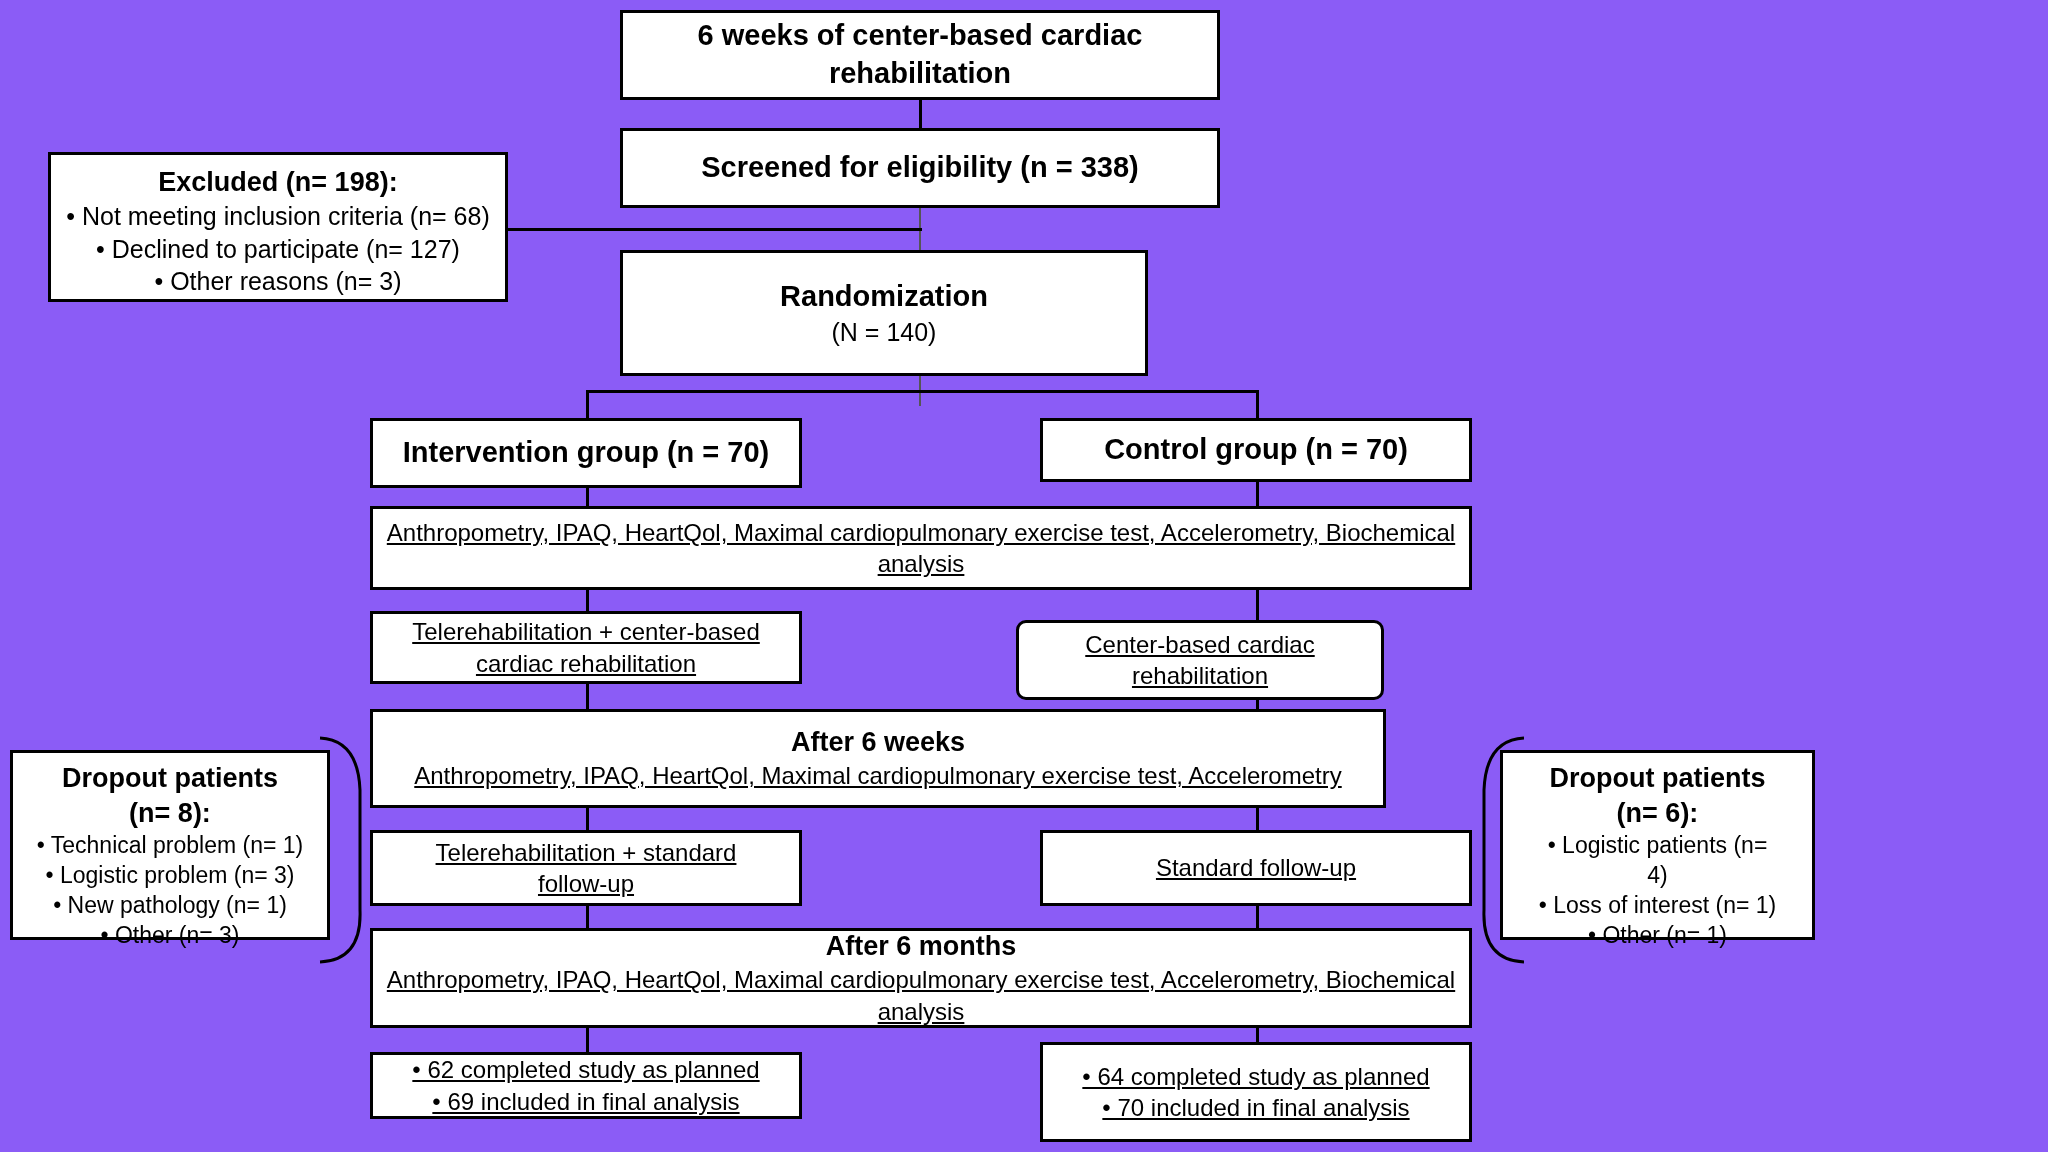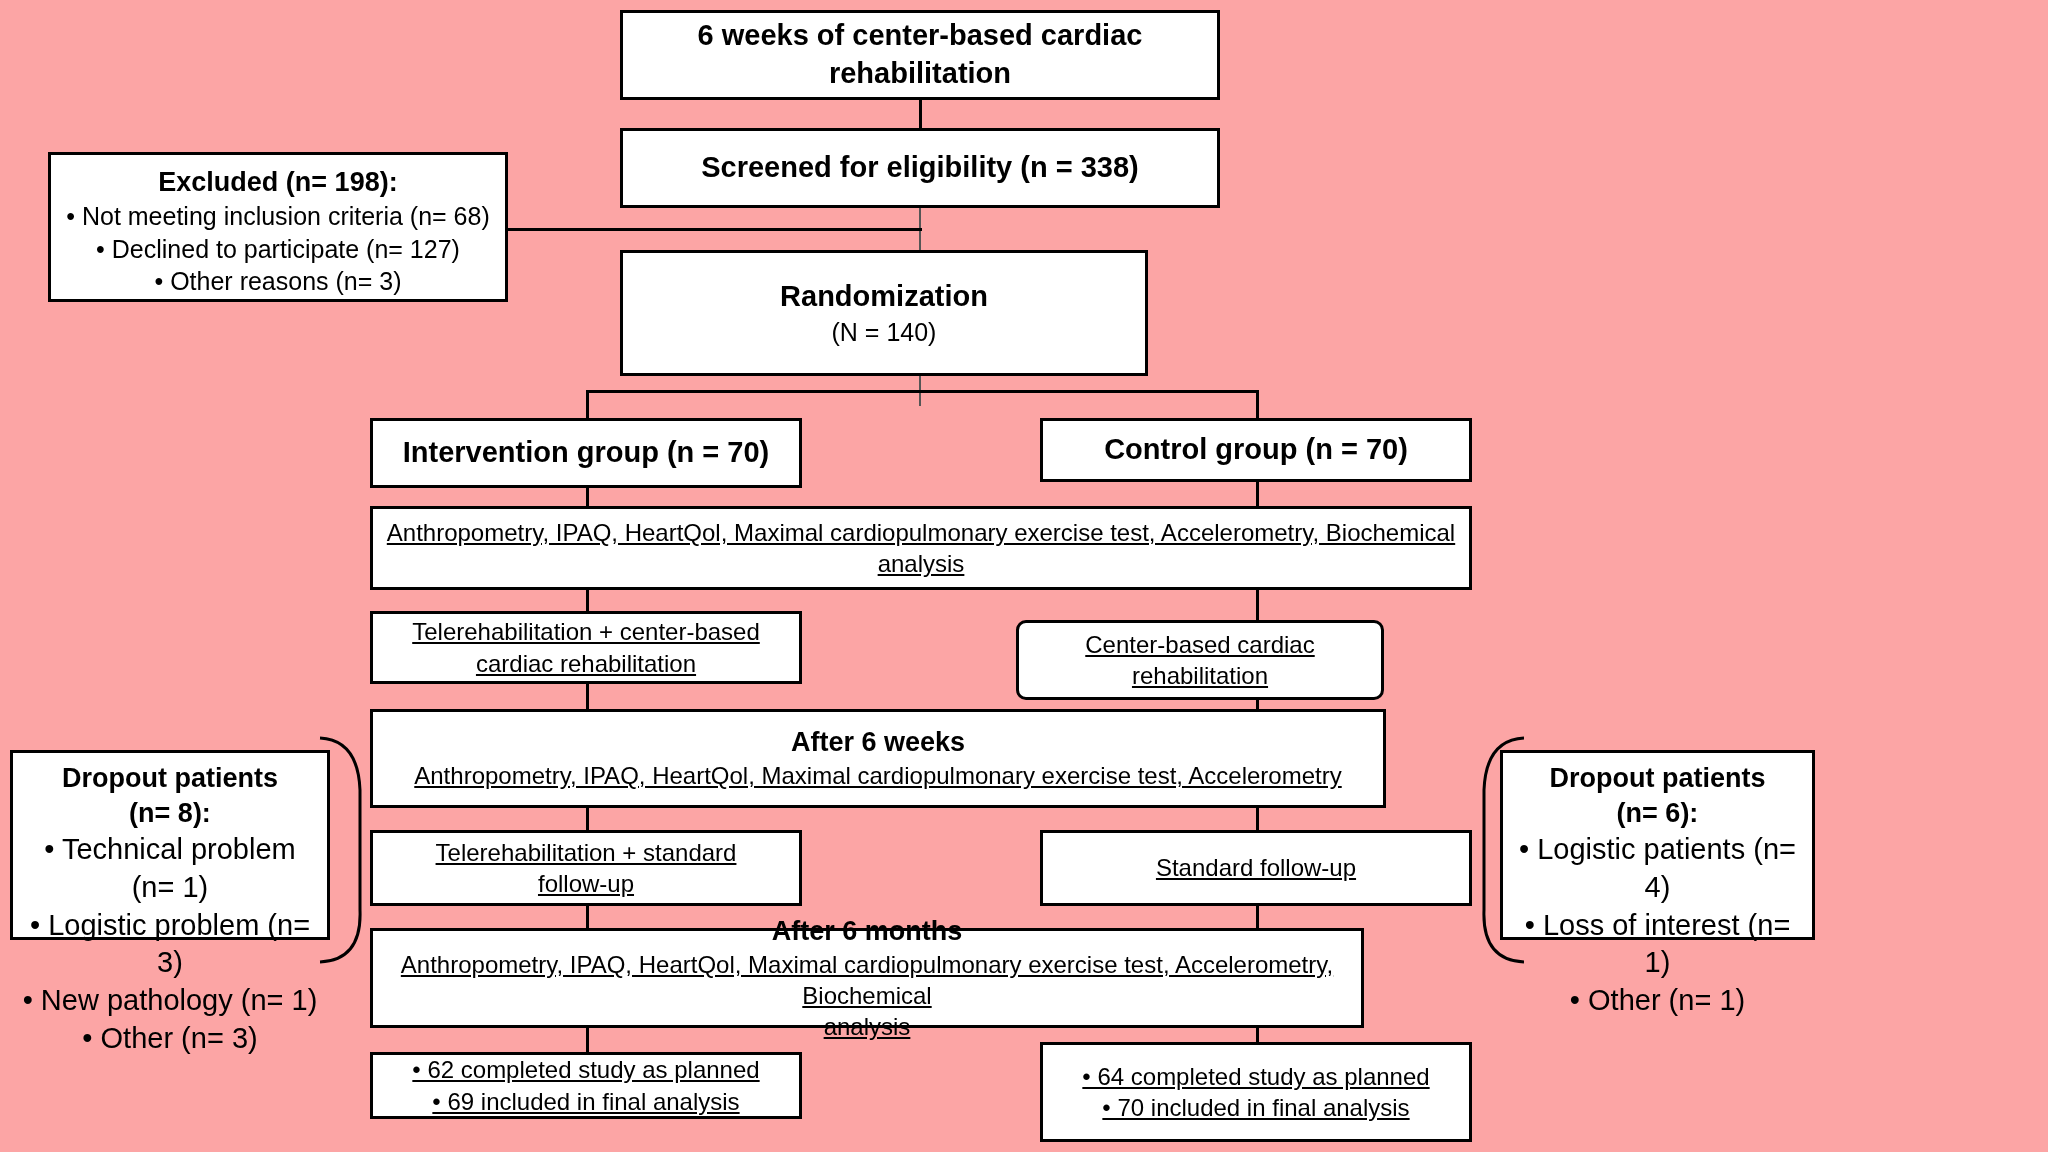--- a/index.html
+++ b/index.html
@@ -9,21 +9,21 @@
     background: #ffffff;
   }
   body {
     font-family: "Liberation Sans", sans-serif;
     color: #000000;
   }
   #canvas {
     position: relative;
     width: 2048px;
     height: 1152px;
-    background: #fca5a5;
+    background: #8b5cf6;
     overflow: hidden;
   }
   .box {
     position: absolute;
     box-sizing: border-box;
     border: 3px solid #000000;
     background: #ffffff;
     display: flex;
     flex-direction: column;
     align-items: center;
@@ -36,21 +36,21 @@
     display: block;
     width: 100%;
     padding: 0 8px;
     box-sizing: border-box;
   }
   .bold  { font-weight: bold; }
   .t29   { font-size: 29px; }
   .t27   { font-size: 27px; }
   .t25   { font-size: 25px; }
   .t24   { font-size: 24px; text-decoration: underline; }
-  .t23   { font-size: 29px; }
+  .t23   { font-size: 23px; }
 
   
   .vline {
     position: absolute;
     width: 3px;
     background: #000000;
     z-index: 1;
   }
   .hline {
     position: absolute;
@@ -186,21 +186,21 @@
 
   <div class="box" style="left:370px; top:830px; width:432px; height:76px;">
     <span class="ln t24">Telerehabilitation + standard</span>
     <span class="ln t24">follow-up</span>
   </div>
 
   <div class="box" style="left:1040px; top:830px; width:432px; height:76px;">
     <span class="ln t24">Standard follow-up</span>
   </div>
 
-  <div class="box" style="left:370px; top:928px; width:994px; height:100px;">
+  <div class="box" style="left:370px; top:928px; width:1102px; height:100px;">
     <span class="ln bold t27">After 6 months</span>
     <span class="ln t24">Anthropometry, IPAQ, HeartQol, Maximal cardiopulmonary exercise test, Accelerometry, Biochemical</span>
     <span class="ln t24">analysis</span>
   </div>
 
   <div class="box" style="left:370px; top:1052px; width:432px; height:67px;">
     <span class="ln t24">•  62 completed study as planned</span>
     <span class="ln t24">•  69 included in final analysis</span>
   </div>
 

